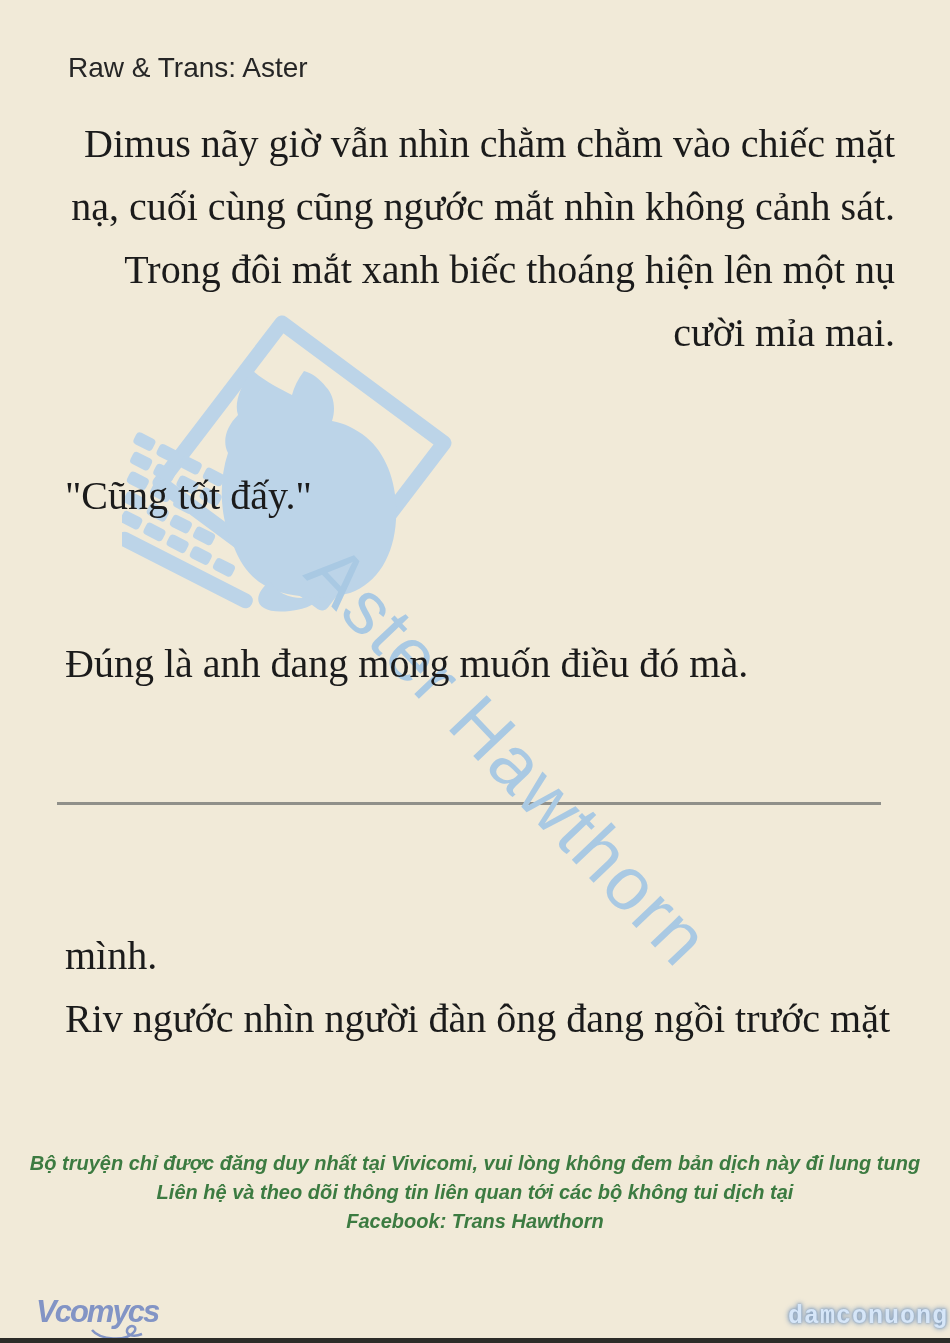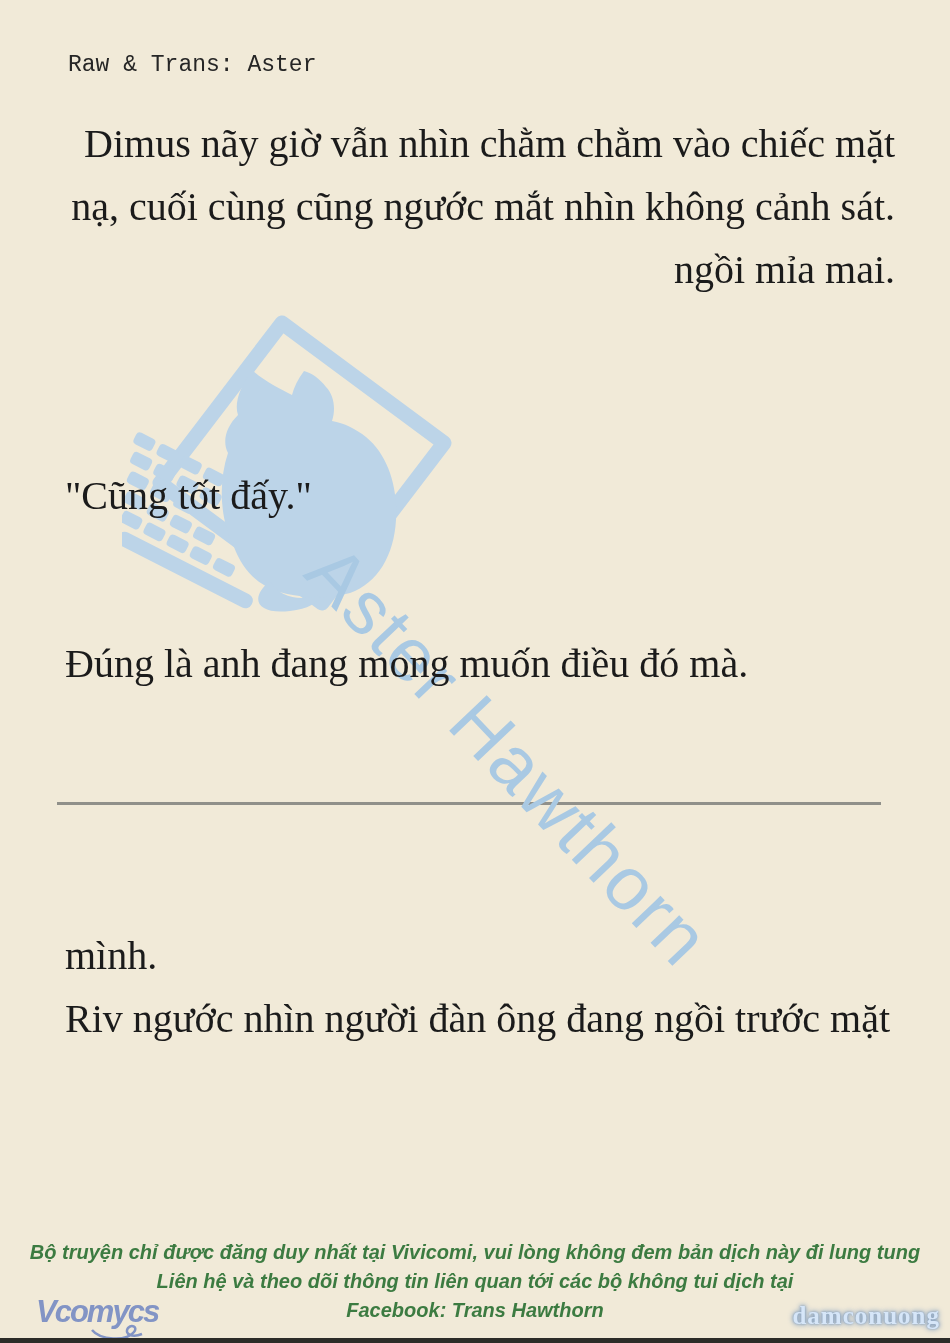--- a/index.html
+++ b/index.html
@@ -7,74 +7,75 @@
     --bg:#f1ead8; --ink:#1b1b1b; --watermark-blue:#bcd4e8; --diag-blue:#a9c9e3;
     --divider-gray:#90908a; --footer-green:#3c7b41; --vcomycs-blue:#8294c5;
     --damconuong-fill:#d6e6f8; --damconuong-glow:#88a2c0; --bottom-bar:#2c2c28;
   }
   .page{
     position:relative; width:950px; height:1343px; overflow:hidden;
     background:var(--bg); font-family:"Liberation Serif", serif; color:var(--ink);
   }
   .credit{
     position:absolute; left:68px; top:52px;
-    font-family:Liberation Mono, monospace; font-size:23px; color:#262626;
+    font-family:Liberation Sans, sans-serif; font-size:28px; color:#262626;
   }
   .para{ position:absolute; left:65px; width:830px; font-size:40px; line-height:63px; z-index:3; }
   .para .line{ display:block; height:63px; white-space:nowrap; }
   .p1{ top:112px;text-align:right; }
   .quote{ top:464px; }
   .p3{ top:632px; }
   .p4{ top:924px; }
   .divider{
     position:absolute; left:57px; top:802px; width:824px; height:3px;
     background:var(--divider-gray); z-index:1;
   }
   .catwm{ position:absolute; left:122px; top:315px; width:330px; height:305px; z-index:2; }
   .catwm .wm-stroke{ fill:none; stroke:var(--watermark-blue); stroke-width:15; stroke-linejoin:round; }
   .catwm .wm-fill{ fill:var(--watermark-blue); }
   .diag{
     position:absolute; left:352px; top:528px; z-index:2;
     font-family:"Liberation Sans", sans-serif; font-size:75px; letter-spacing:2px;
     color:var(--diag-blue); transform:rotate(46.5deg); transform-origin:0 0; white-space:nowrap;
   }
   .footer{
-    position:absolute; left:0; top:1238px; width:950px; text-align:center; z-index:3;
+    position:absolute; left:0; top:1149px; width:950px; text-align:center; z-index:3;
     font-family:"Liberation Sans", sans-serif; font-style:italic; font-weight:bold;
     font-size:20px; line-height:29px; color:var(--footer-green);
   }
   .footer .line{ display:block; height:29px; }
   .vcomycs-logo{ position:absolute; left:30px; top:1288px; z-index:3; }
   .vcomycs-logo text{
     font-family:"Liberation Sans", sans-serif; font-style:italic; font-weight:bold;
     font-size:31px; letter-spacing:-2px; fill:var(--vcomycs-blue);
   }
   .vcomycs-logo .swirl{ fill:none; stroke:var(--vcomycs-blue); stroke-width:2.5; }
   .damconuong{
-    position:absolute; right:10px; top:1302px; z-index:3;
-    font-family:Liberation Serif, serif; font-weight:bold; font-size:25px;
+    position:absolute; right:2px; top:1302px; z-index:3;
+    font-family:Liberation Mono, monospace; font-weight:bold; font-size:25px;
     letter-spacing:1px; color:var(--damconuong-fill);
     text-shadow:0 0 2px var(--damconuong-glow), 0 0 4px var(--damconuong-glow), 0 0 6px var(--damconuong-glow);
   }
   .bottom-bar{
     position:absolute; left:0; top:1338px; width:950px; height:5px;
     background:var(--bottom-bar); z-index:4;
   }
 </style>
 </head>
 <body>
 
 <div class="page">
 
   <div class="credit">Raw &amp; Trans: Aster</div>
 
   <div class="para p1">
     <span class="line">Dimus nãy giờ vẫn nhìn chằm chằm vào chiếc mặt</span>
     <span class="line">nạ, cuối cùng cũng ngước mắt nhìn không cảnh sát.</span>
-    <span class="line">ngồi mỉa mai.</span>
+    <span class="line">Trong đôi mắt xanh biếc thoáng hiện lên một nụ</span>
+    <span class="line">cười mỉa mai.</span>
   </div>
 
   <svg class="catwm" viewBox="0 0 330 305" aria-hidden="true">
     <polygon class="wm-stroke" points="160,8 322,128 200,288 38,168"></polygon>
     <g class="wm-fill" transform="translate(16,116) rotate(27)">
       <rect x="0" y="0" width="21" height="13" rx="4"></rect>
       <rect x="26" y="0" width="21" height="13" rx="4"></rect>
       <rect x="52" y="0" width="21" height="13" rx="4"></rect>
       <rect x="78" y="0" width="21" height="13" rx="4"></rect>
       <rect x="6" y="19" width="21" height="13" rx="4"></rect>

